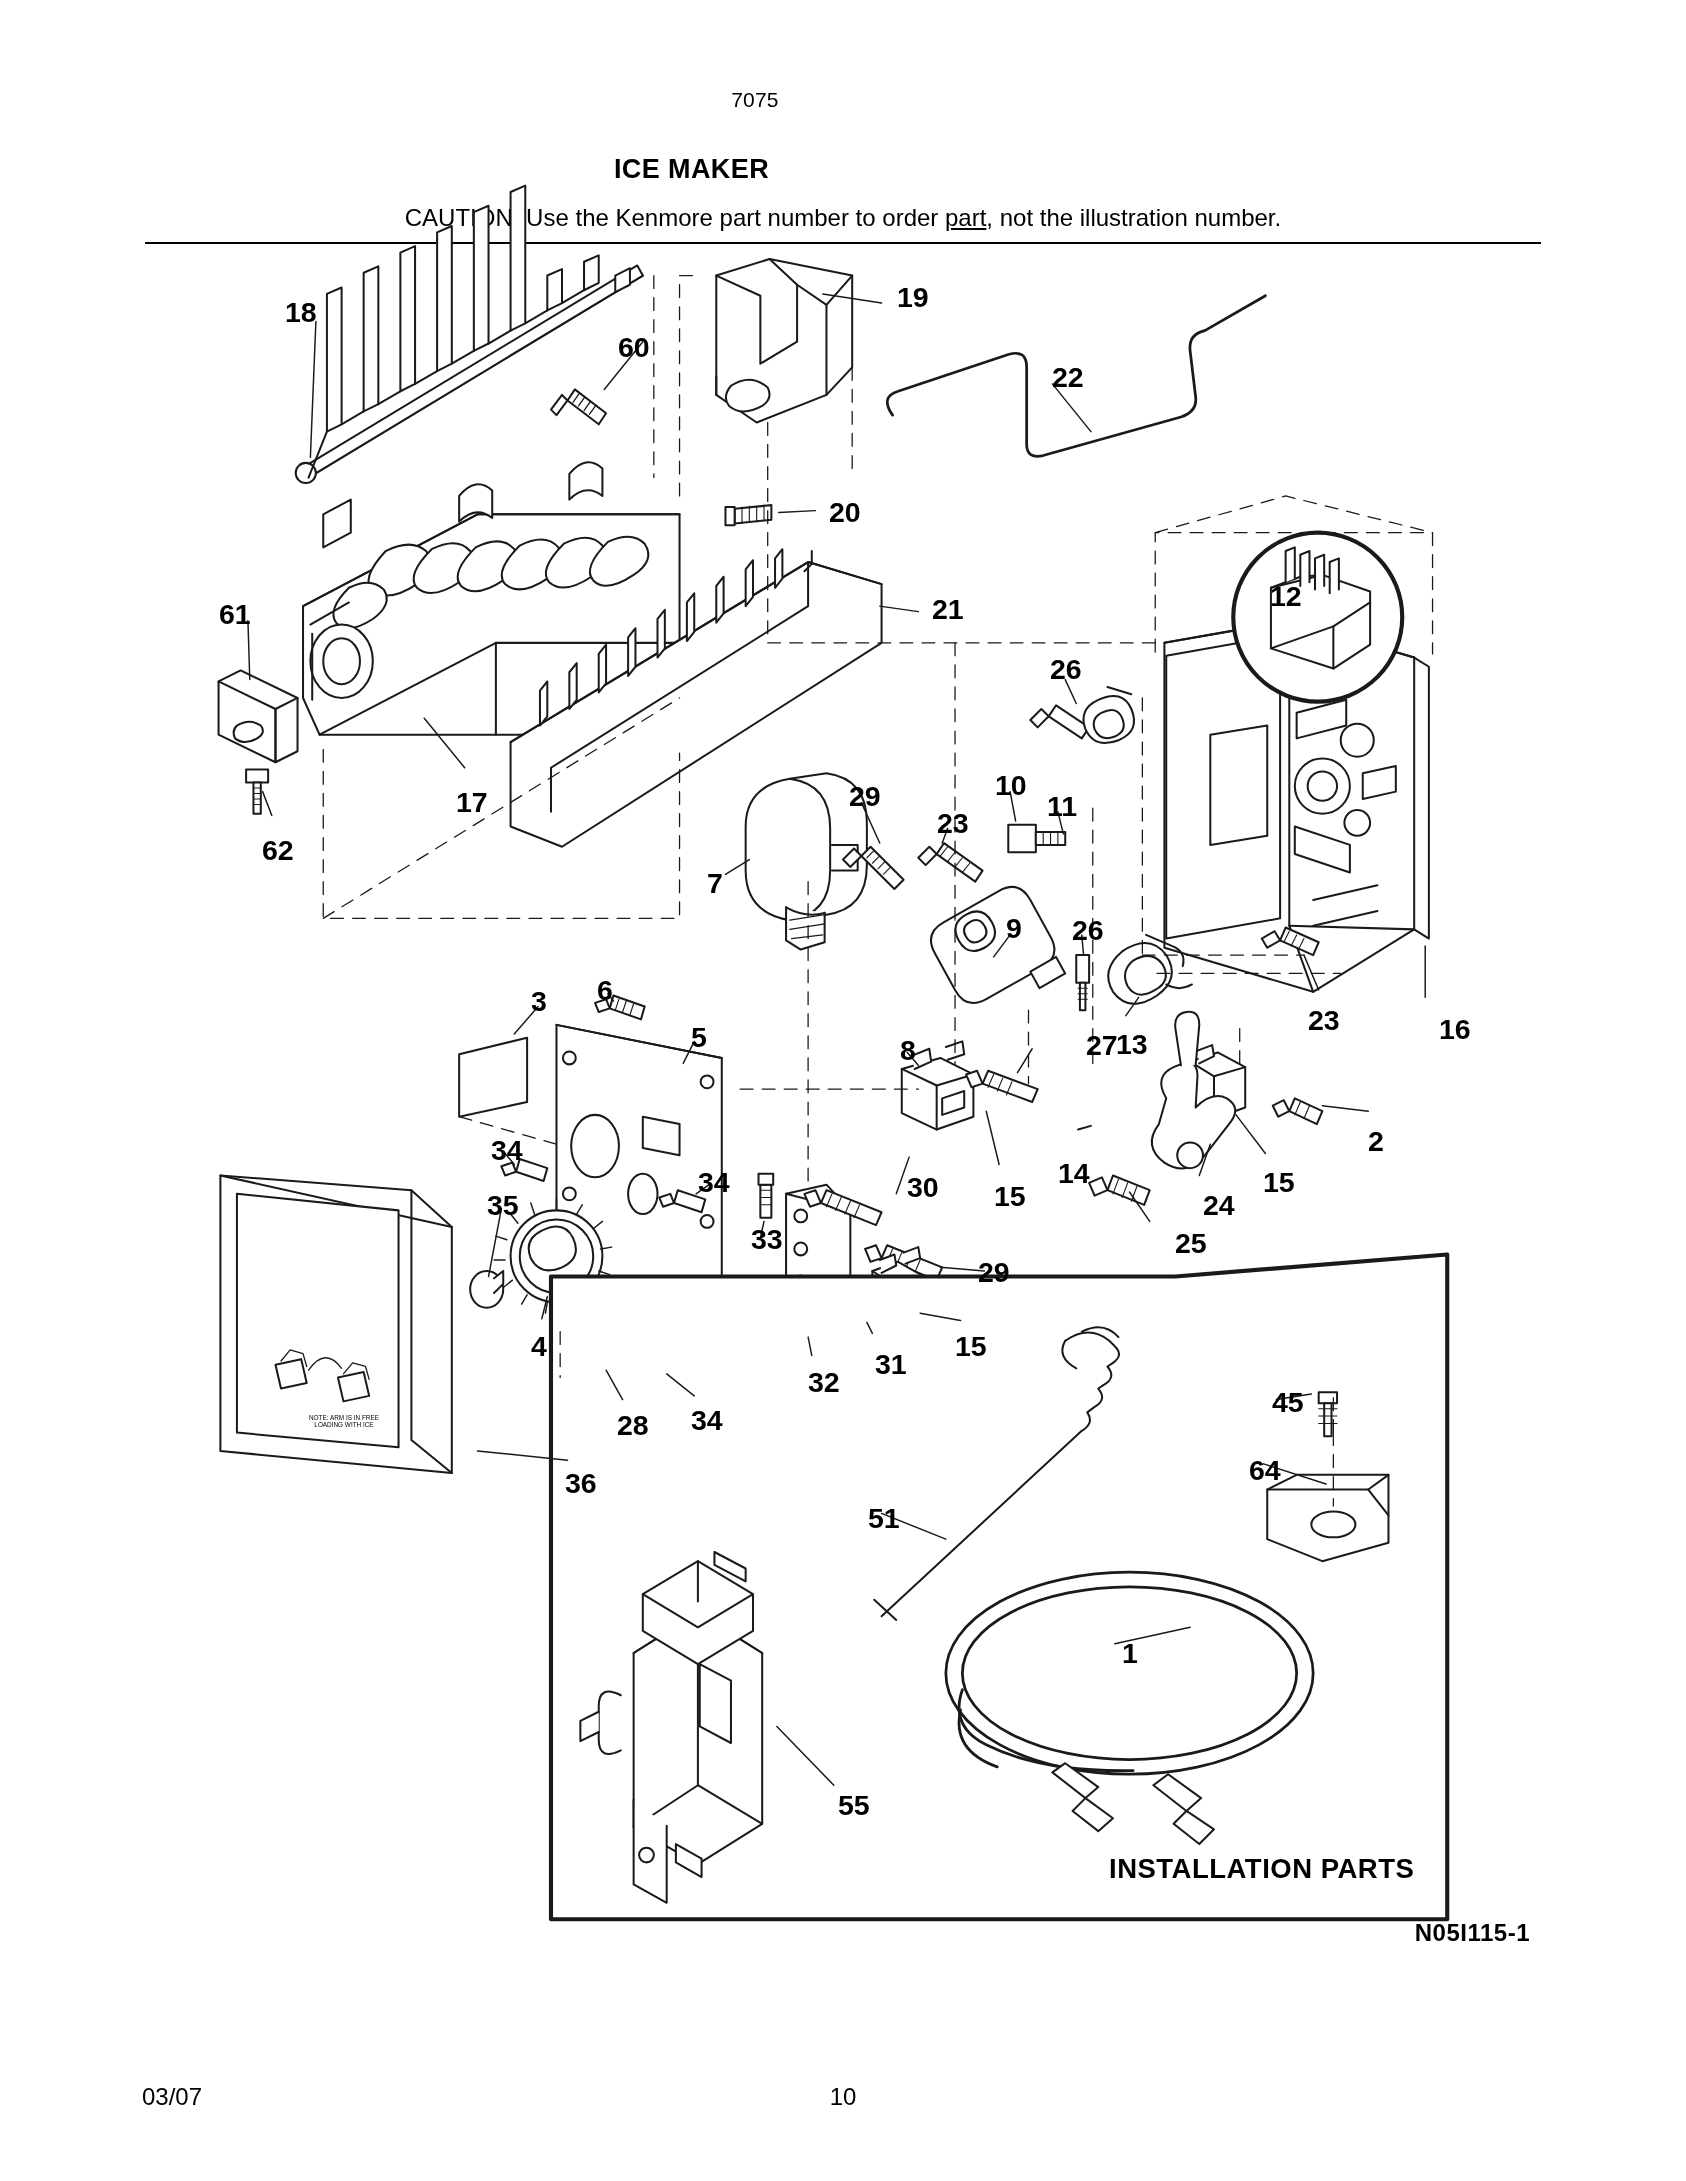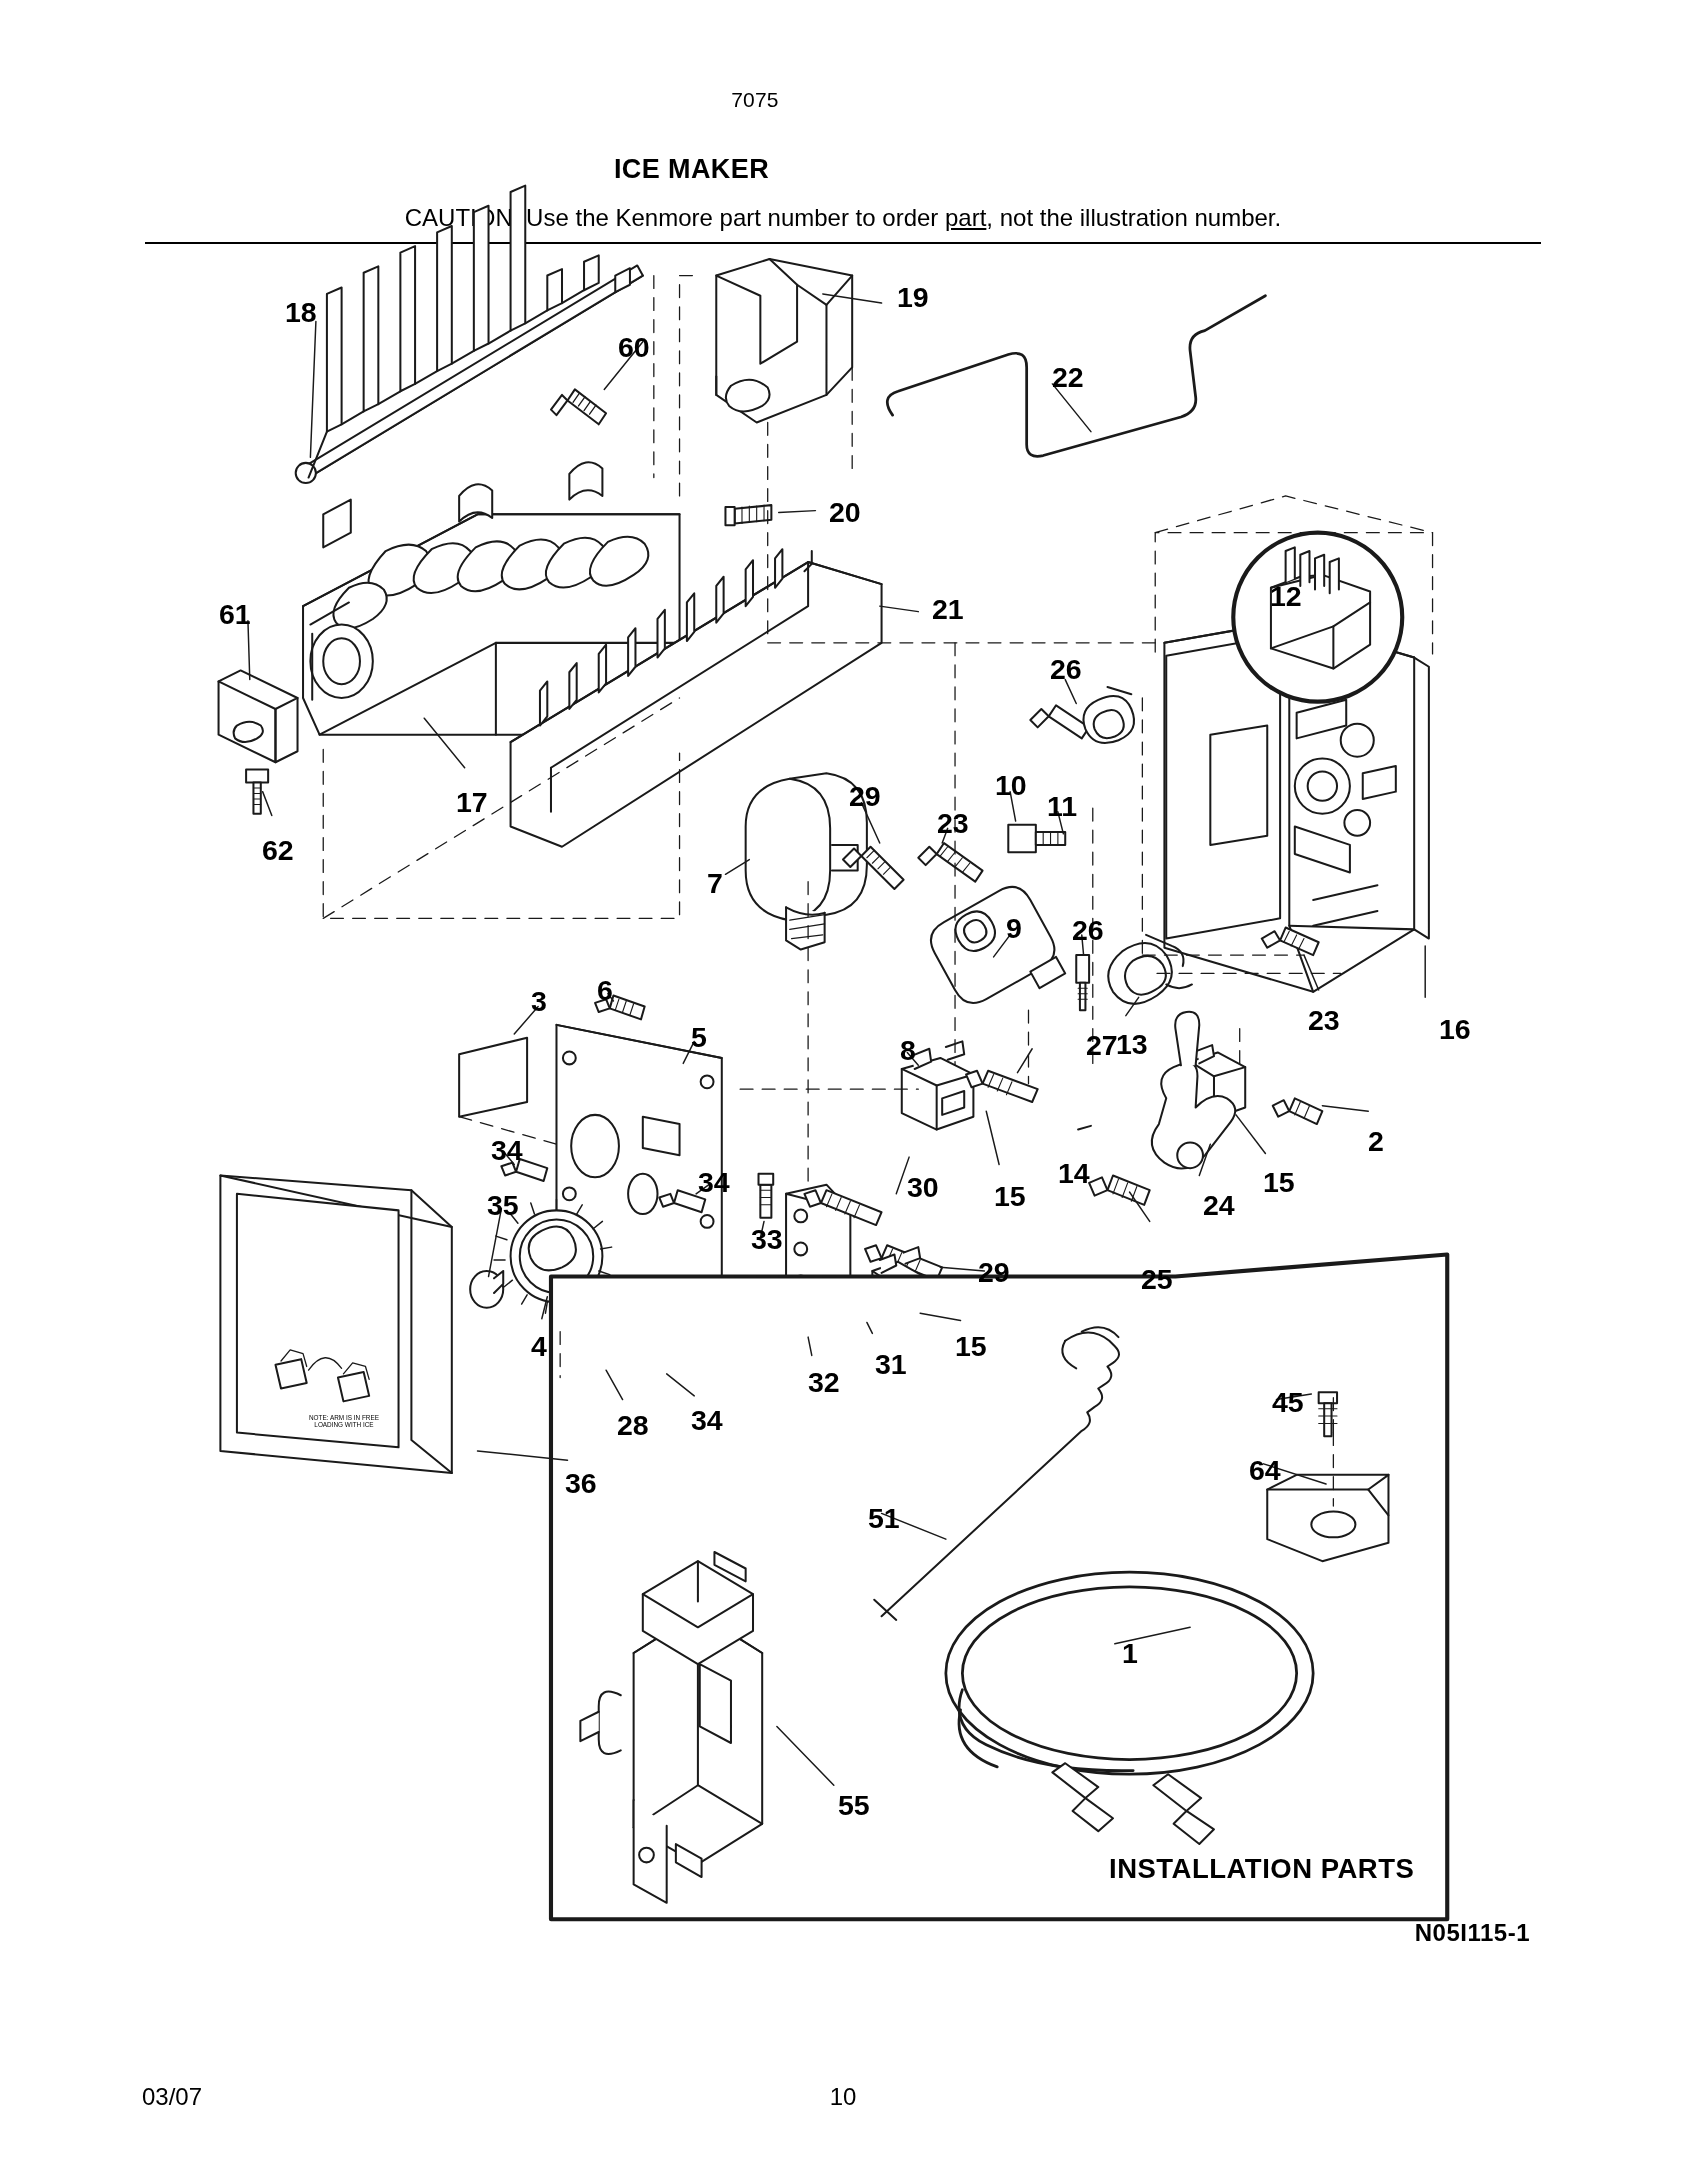--- a/index.html
+++ b/index.html
@@ -625,21 +625,21 @@
   <div class="callout" style="left:491px; top:1136px;">34</div>
   <div class="callout" style="left:698px; top:1168px;">34</div>
   <div class="callout" style="left:907px; top:1173px;">30</div>
   <div class="callout" style="left:994px; top:1182px;">15</div>
   <div class="callout" style="left:1058px; top:1159px;">14</div>
   <div class="callout" style="left:1263px; top:1168px;">15</div>
   <div class="callout" style="left:1368px; top:1127px;">2</div>
   <div class="callout" style="left:487px; top:1191px;">35</div>
   <div class="callout" style="left:751px; top:1225px;">33</div>
   <div class="callout" style="left:1203px; top:1191px;">24</div>
-  <div class="callout" style="left:1141px; top:1229px;margin-top:36px;">25</div>
+  <div class="callout" style="left:1175px; top:1229px;">25</div>
   <div class="callout" style="left:978px; top:1258px;">29</div>
   <div class="callout" style="left:531px; top:1332px;">4</div>
   <div class="callout" style="left:955px; top:1332px;">15</div>
   <div class="callout" style="left:875px; top:1350px;">31</div>
   <div class="callout" style="left:808px; top:1368px;">32</div>
   <div class="callout" style="left:617px; top:1411px;">28</div>
   <div class="callout" style="left:691px; top:1406px;">34</div>
   <div class="callout" style="left:565px; top:1469px;">36</div>
   <div class="callout" style="left:1272px; top:1388px;">45</div>
   <div class="callout" style="left:1249px; top:1456px;">64</div>

